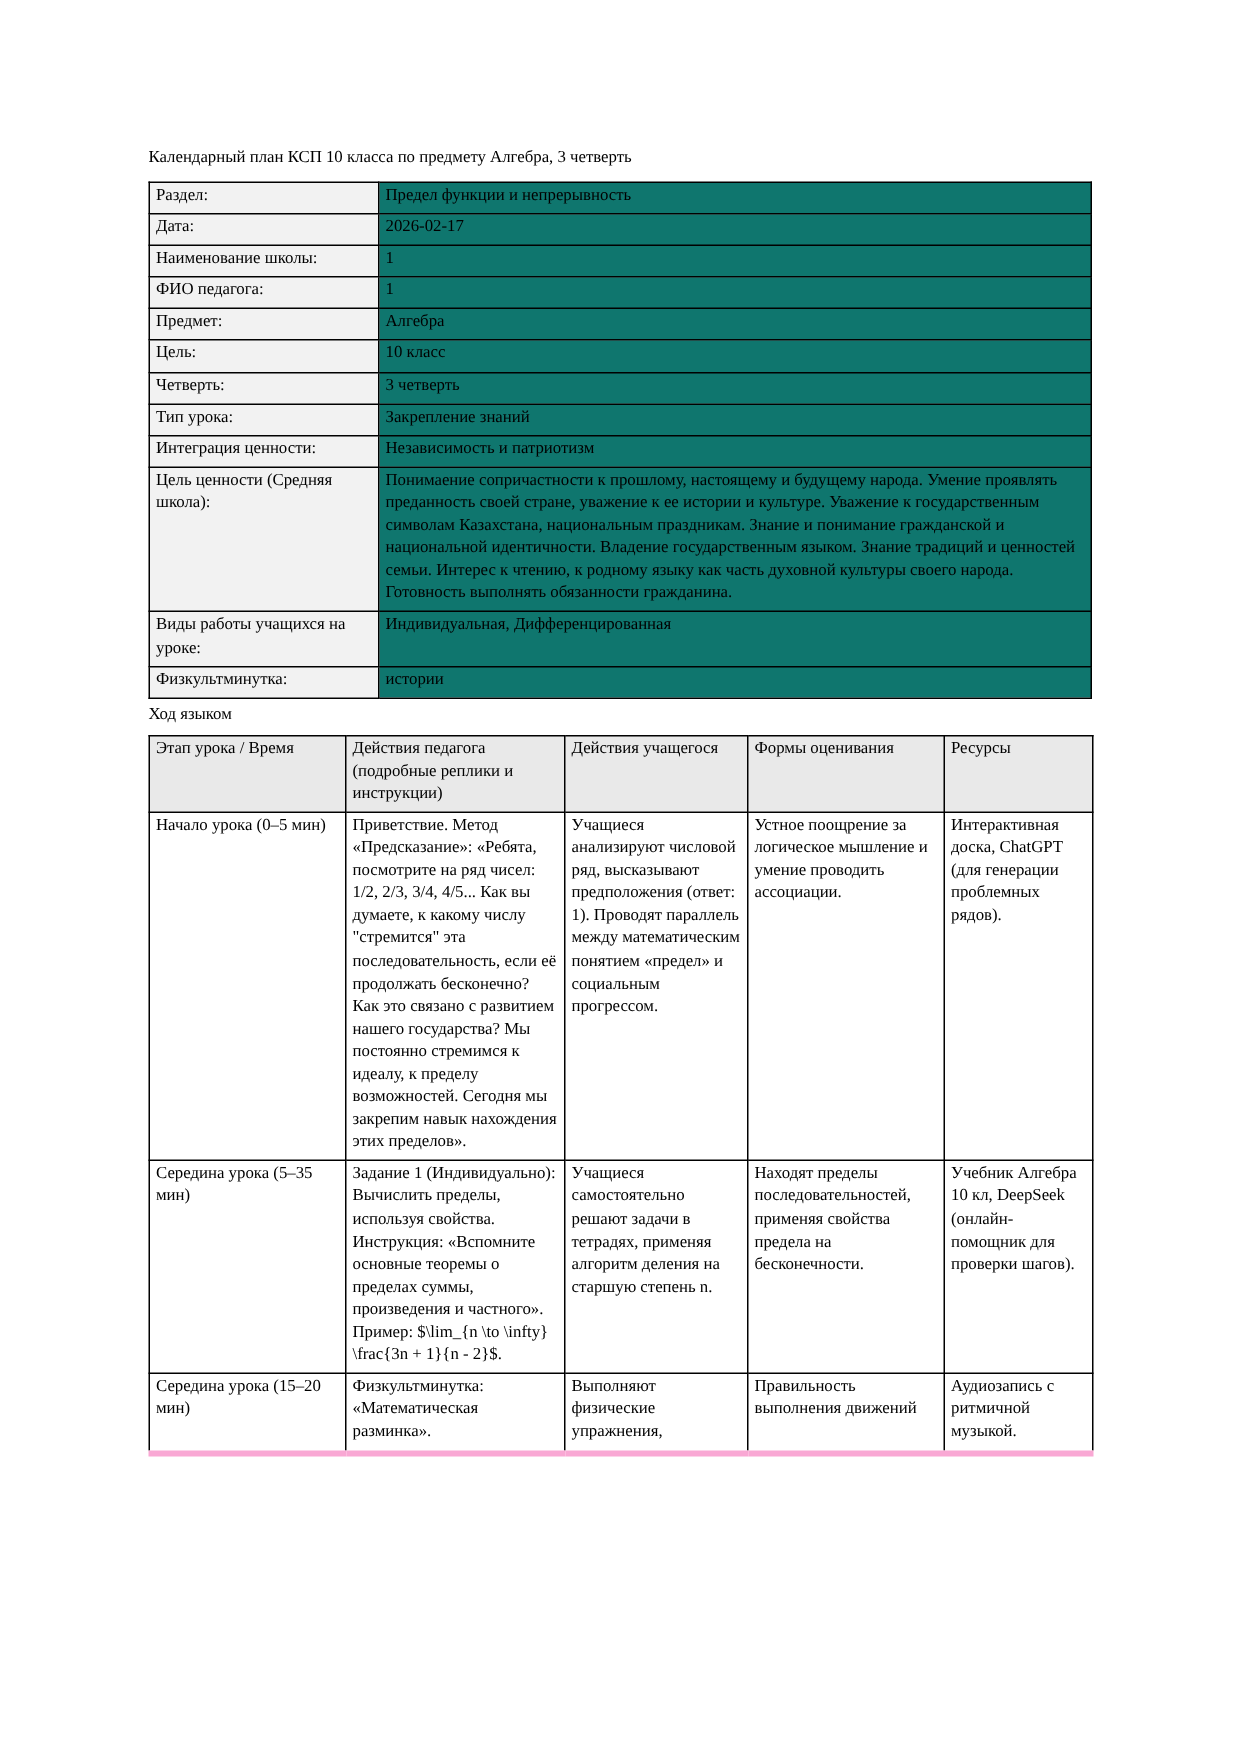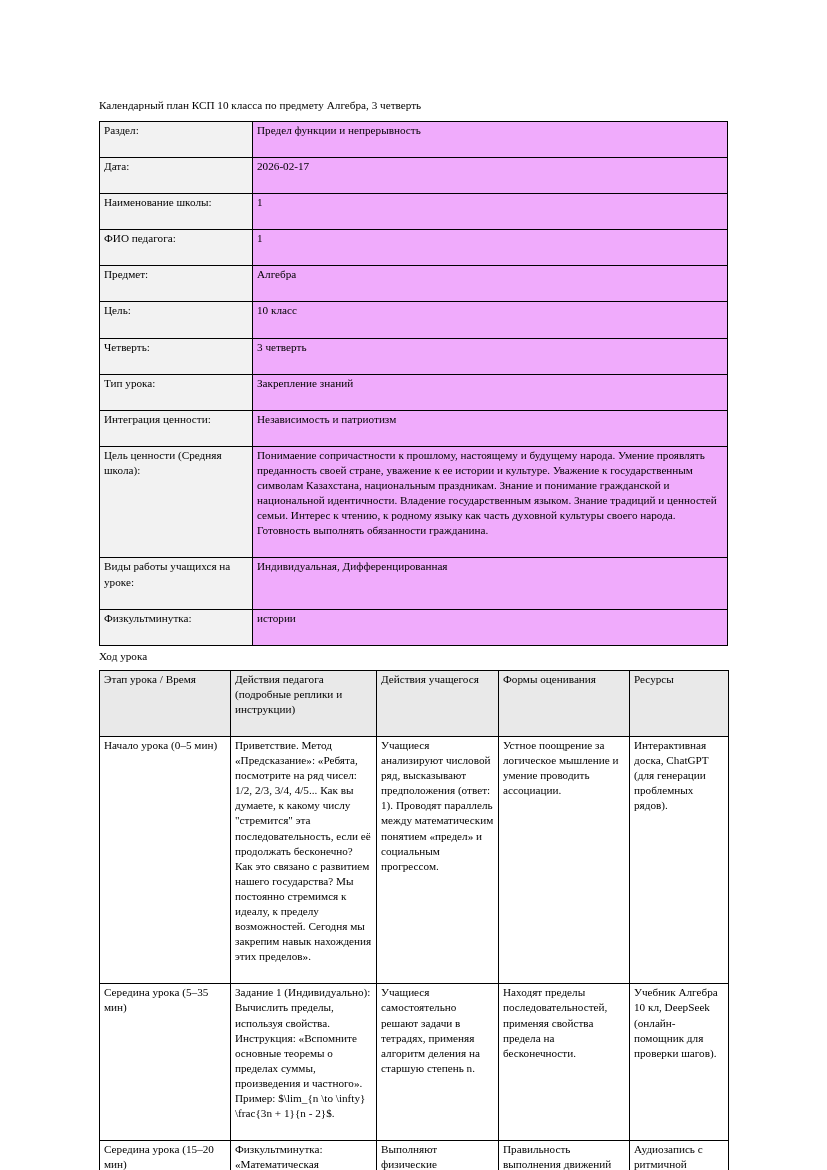--- a/index.html
+++ b/index.html
@@ -45,35 +45,35 @@
 
   table {
     border-collapse: collapse;
     width: 629px;
     table-layout: fixed;
     font-size: 11.2px;
   }
   table td, table th {
     border: 1px solid #000000;
     vertical-align: top;
-    padding: 1px 4px 19px 4px;
+    padding: 1px 4px 4px 4px;
     line-height: 15.1px;
     font-weight: normal;
     text-align: left;
     word-wrap: break-word;
     overflow-wrap: break-word;
   }
 
   
   table.info-table td.label-cell {
     width: 153px;
     background: #f2f2f2;
   }
   table.info-table td.value-cell {
-    background: #f0abfc;
+    background: #0f766e;
   }
 
   
   table.lesson-table {
     margin-top: 0;
   }
   table.lesson-table th {
     background: #e9e9e9;
   }
   table.lesson-table col.c1 { width: 131px; }
@@ -149,21 +149,21 @@
           <td class="label-cell">Виды работы учащихся на уроке:</td>
           <td class="value-cell">Индивидуальная, Дифференцированная</td>
         </tr>
         <tr>
           <td class="label-cell">Физкультминутка:</td>
           <td class="value-cell">истории</td>
         </tr>
       </tbody>
     </table>
 
-    <p class="section-label">Ход урока</p>
+    <p class="section-label">Ход языком</p>
 
     <table class="lesson-table">
       <colgroup>
         <col class="c1">
           <col class="c2">
           <col class="c3">
           <col class="c4">
           <col class="c5">
       </colgroup>
       <thead>

